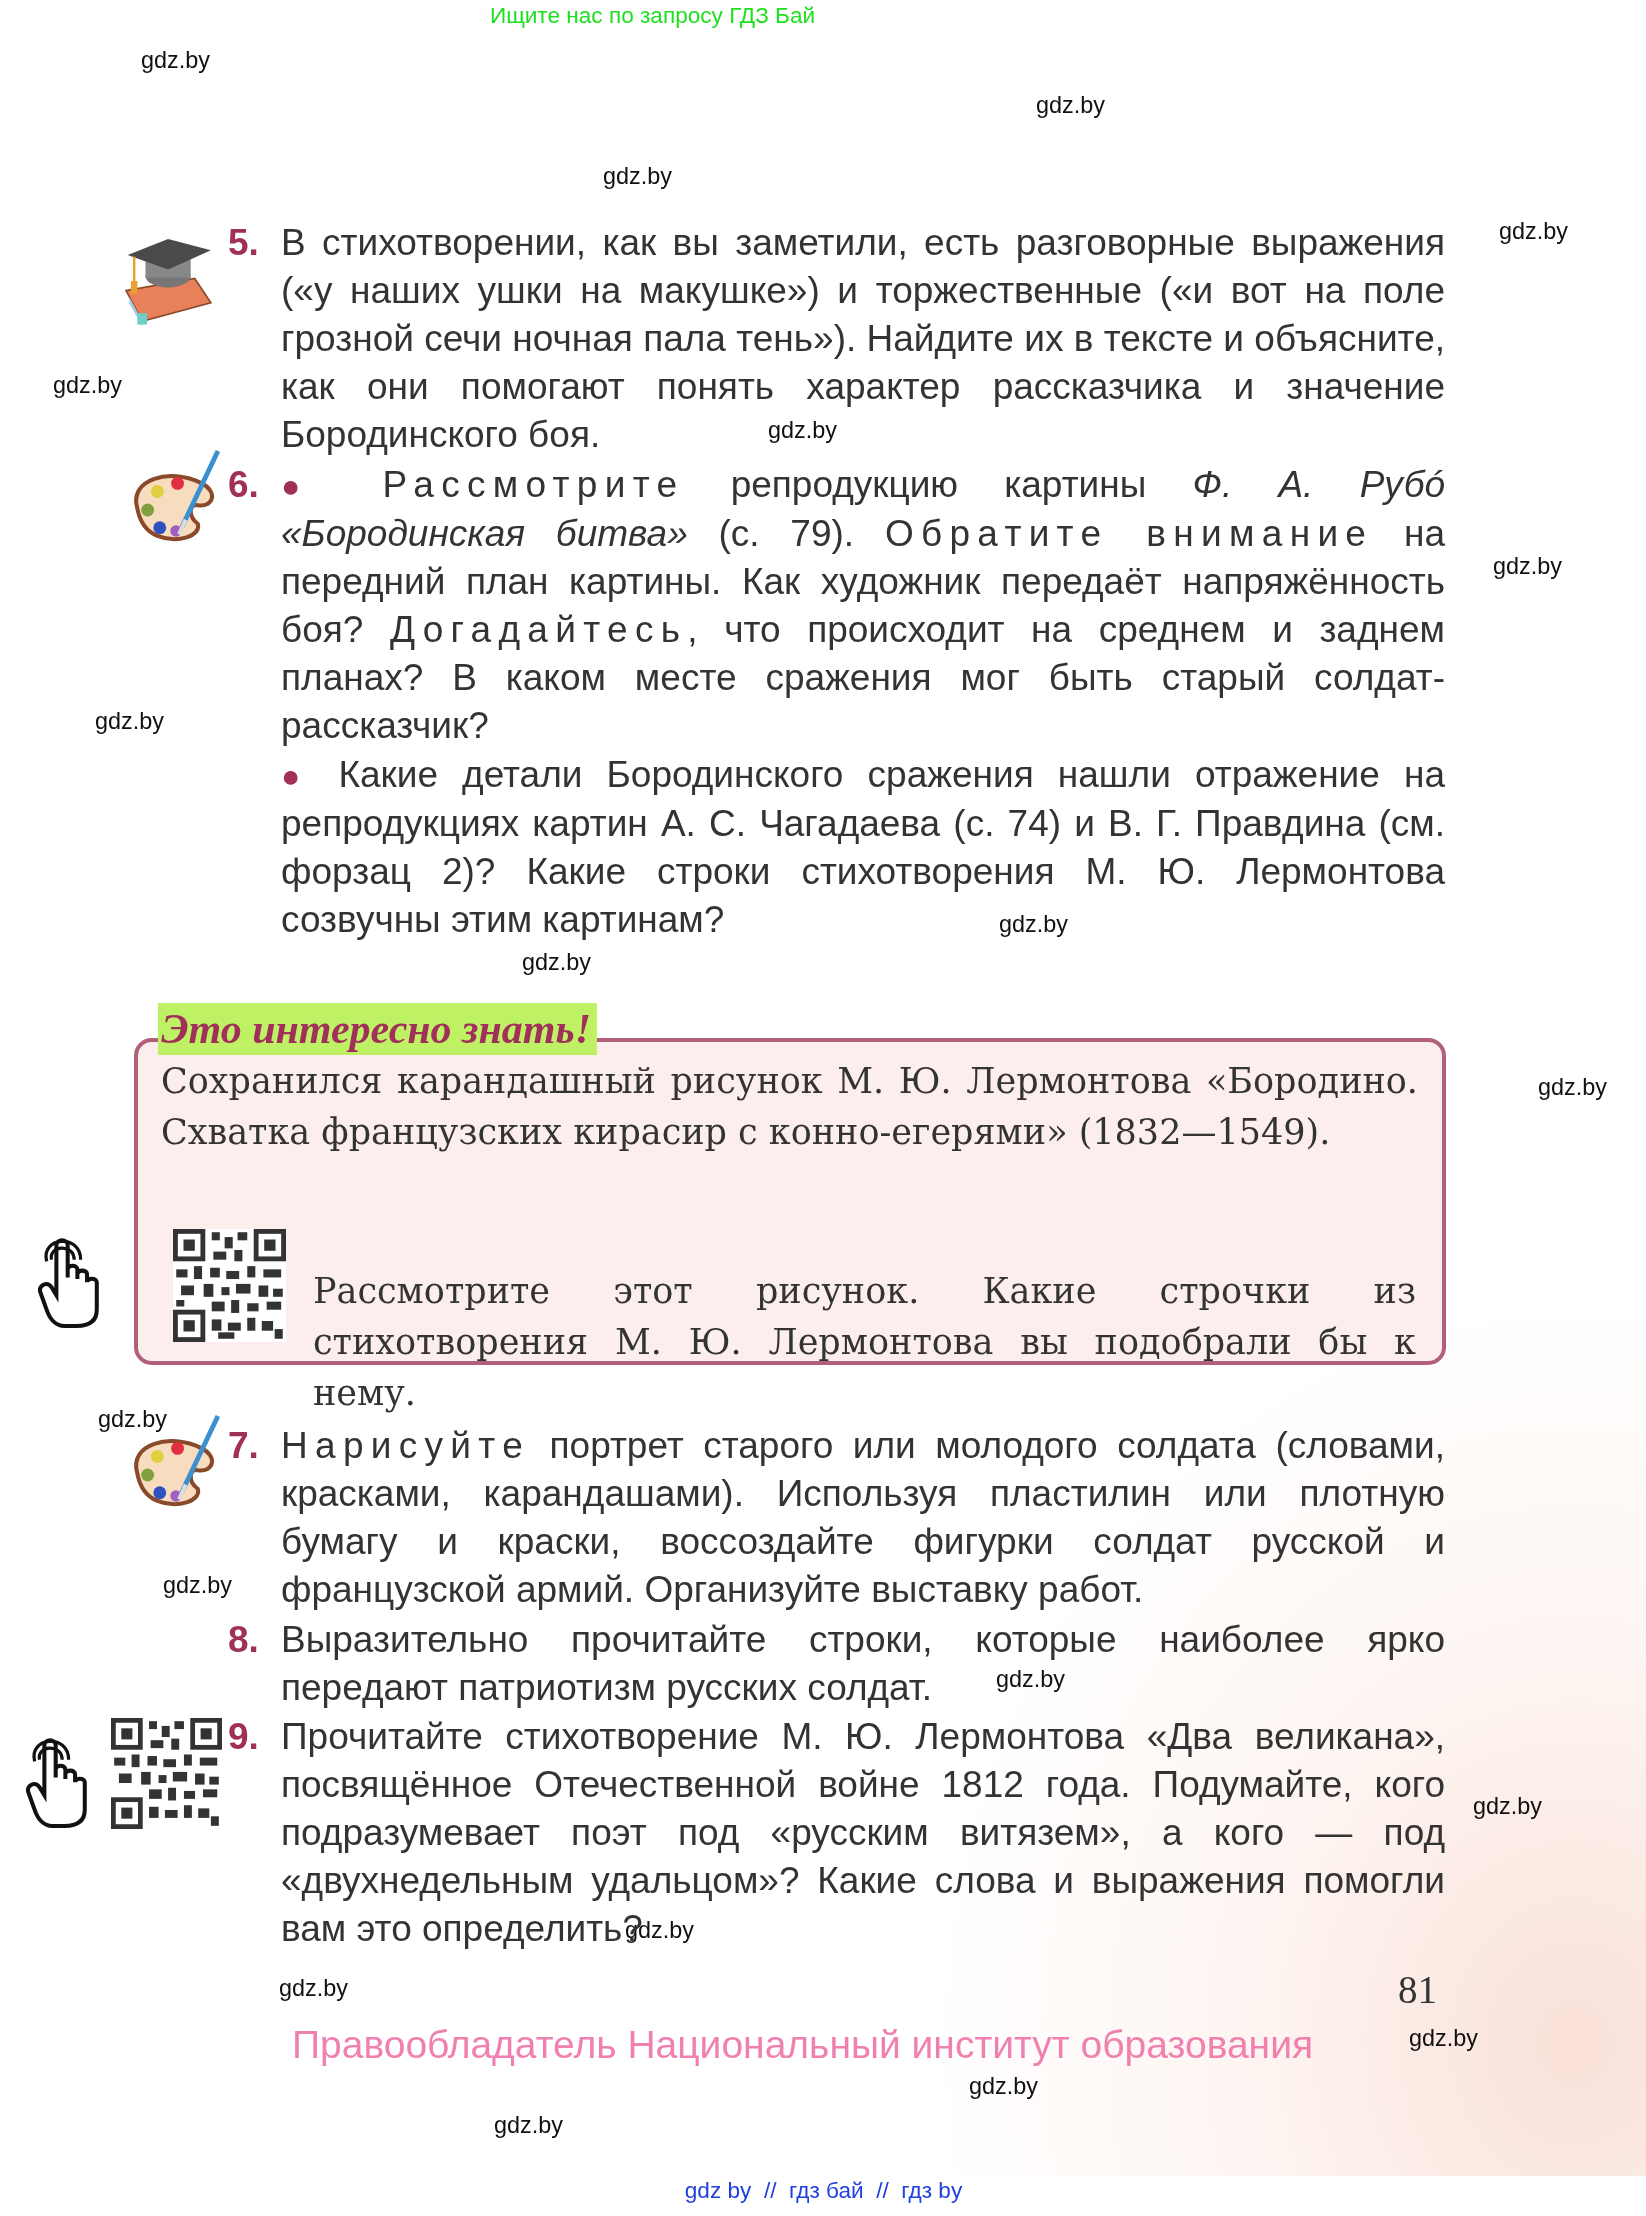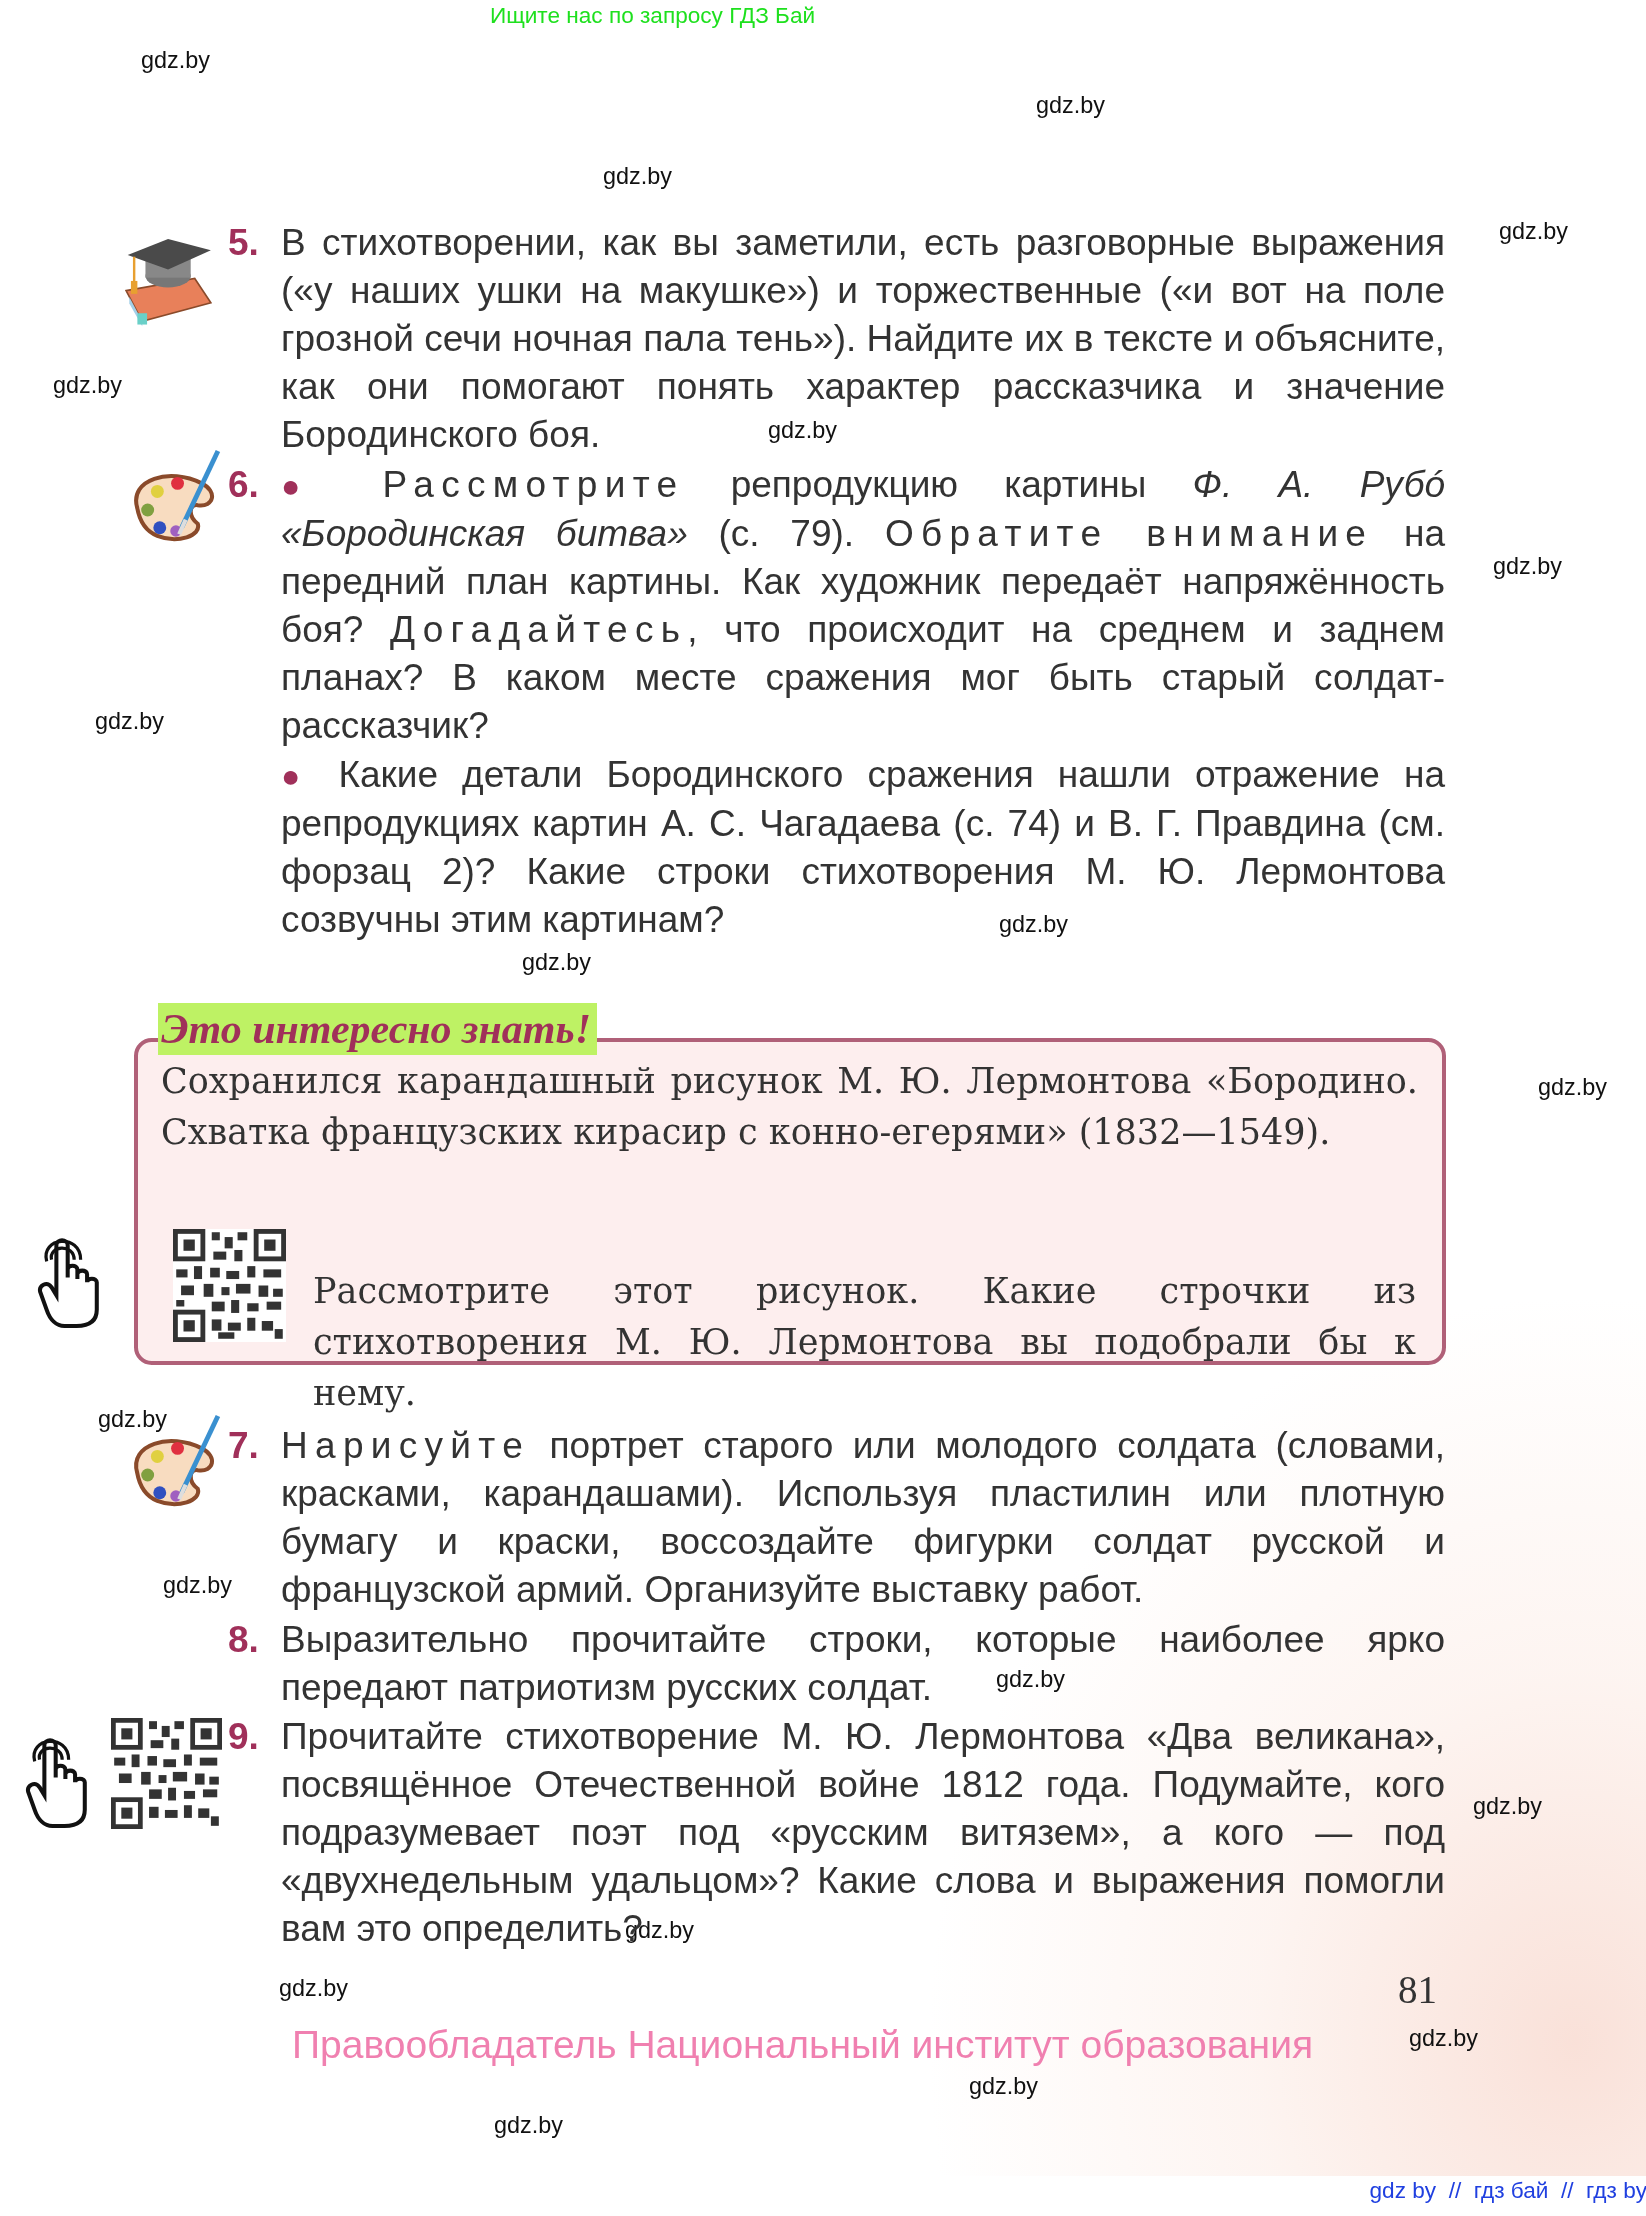--- a/index.html
+++ b/index.html
@@ -14,21 +14,21 @@
   .sp { letter-spacing:7.3px; }
   .it { font-style:italic; }
   .dot { color:#a0305a; font-size:32px; }
   .box { position:absolute; left:134px; top:1038px; width:1312px; height:327px; background:#fdeeee;
          border:4px solid #b06078; border-radius:17.7px; box-sizing:border-box; }
   .box-title { position:absolute; left:158px; top:1003px; font-family:"Liberation Serif", serif; font-style:italic; font-weight:bold;
                font-size:42px; color:#a0305a; background:#bef264; padding:0 6.4px 0 3.2px; line-height:52px; }
   .box-text { position:absolute; font-family:"DejaVu Serif", serif; font-size:35px; line-height:51px; color:#333; text-align:justify; }
   .pagenum { position:absolute; left:1398px; top:1967px; font-family:"Liberation Serif", serif; font-size:39px; color:#333; }
   .copyright { position:absolute; left:292px; top:2023px; font-size:39px; color:#f080b0; }
-  .footer { position:absolute; top:2178px; left:0; width:1647px; text-align:right; font-size:22.6px; color:#2040e0; }
+  .footer { position:absolute; top:2178px; left:0; width:1647px; text-align:center; font-size:22.6px; color:#2040e0; }
   .icon { position:absolute; }
 </style>
 </head>
 <body>
 
 <div class="bg-fade"></div>
 
 <div class="topbar">Ищите нас по запросу ГДЗ Бай</div>
 
 <div id="wm-layer">

